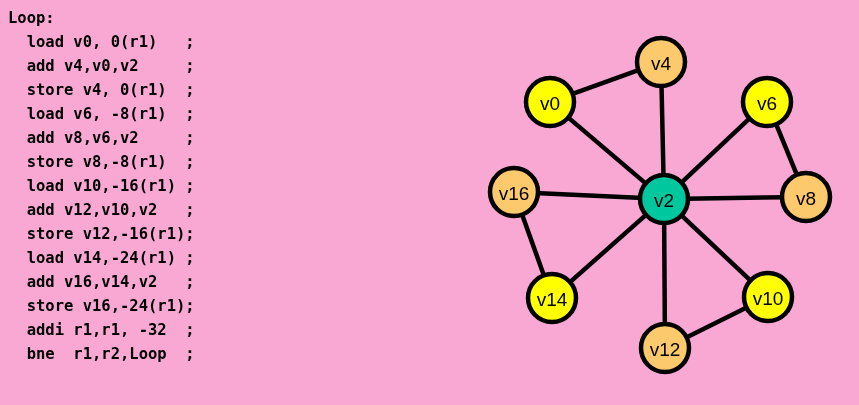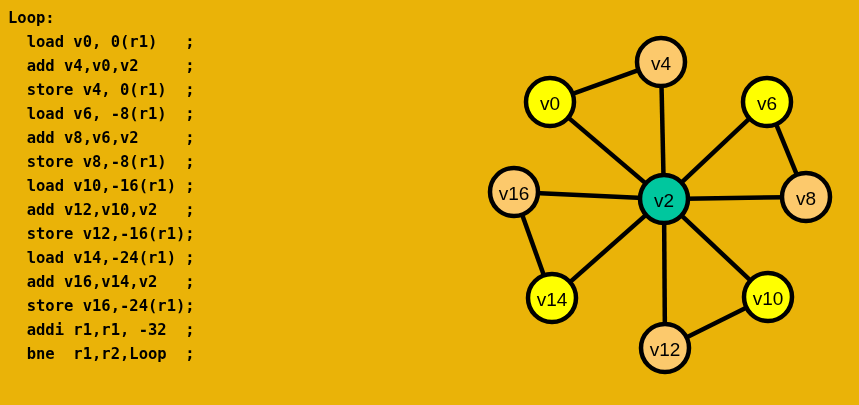--- a/index.html
+++ b/index.html
@@ -4,21 +4,21 @@
 <style>
   html, body {
     margin: 0;
     padding: 0;
     background: #ffffff;
   }
   #page {
     position: relative;
     width: 859px;
     height: 405px;
-    background: #eab308;
+    background: #f9a8d4;
     overflow: hidden;
   }
   
   #code-panel {
     position: absolute;
     left: 0;
     top: 0;
     width: 470px;
     height: 405px;
   }

